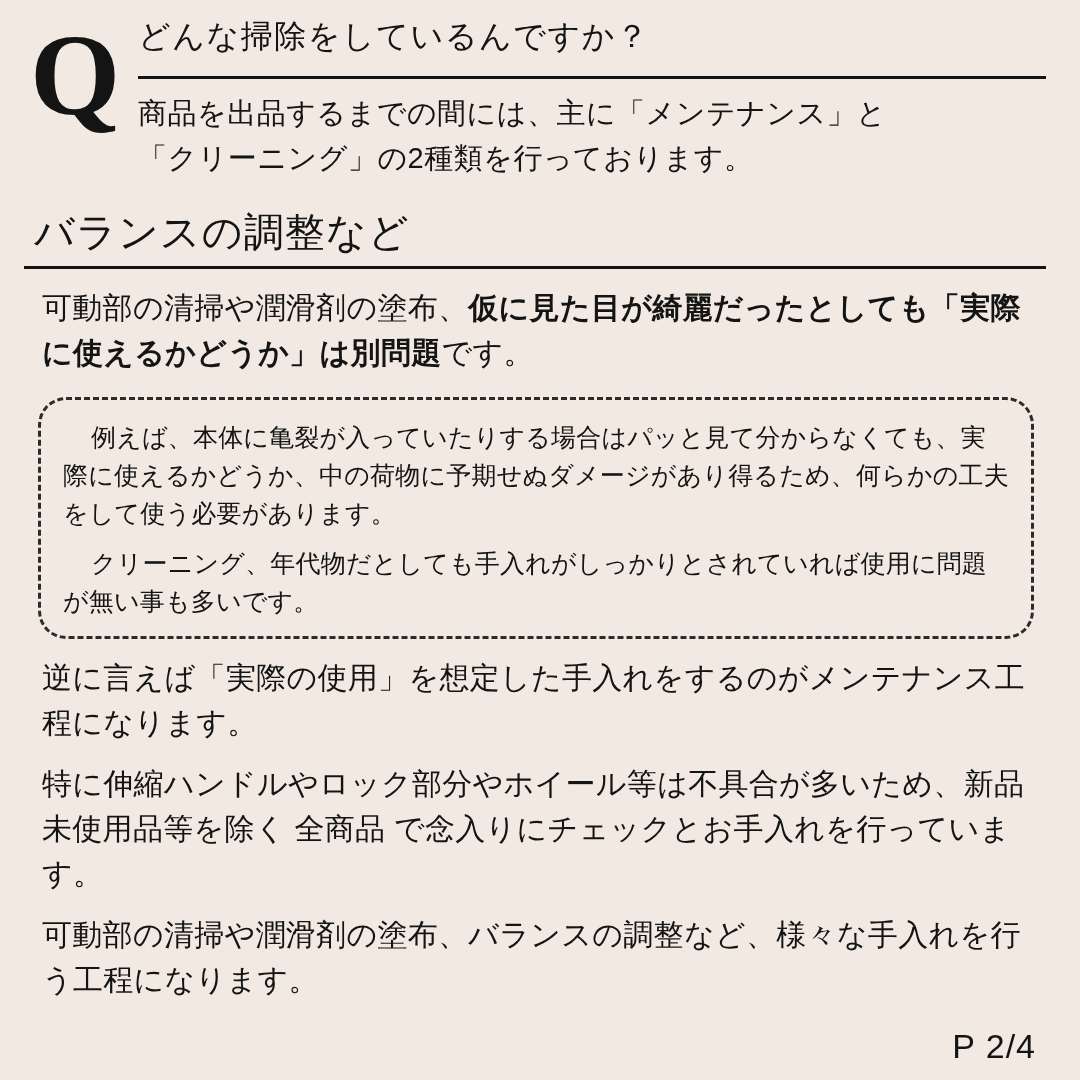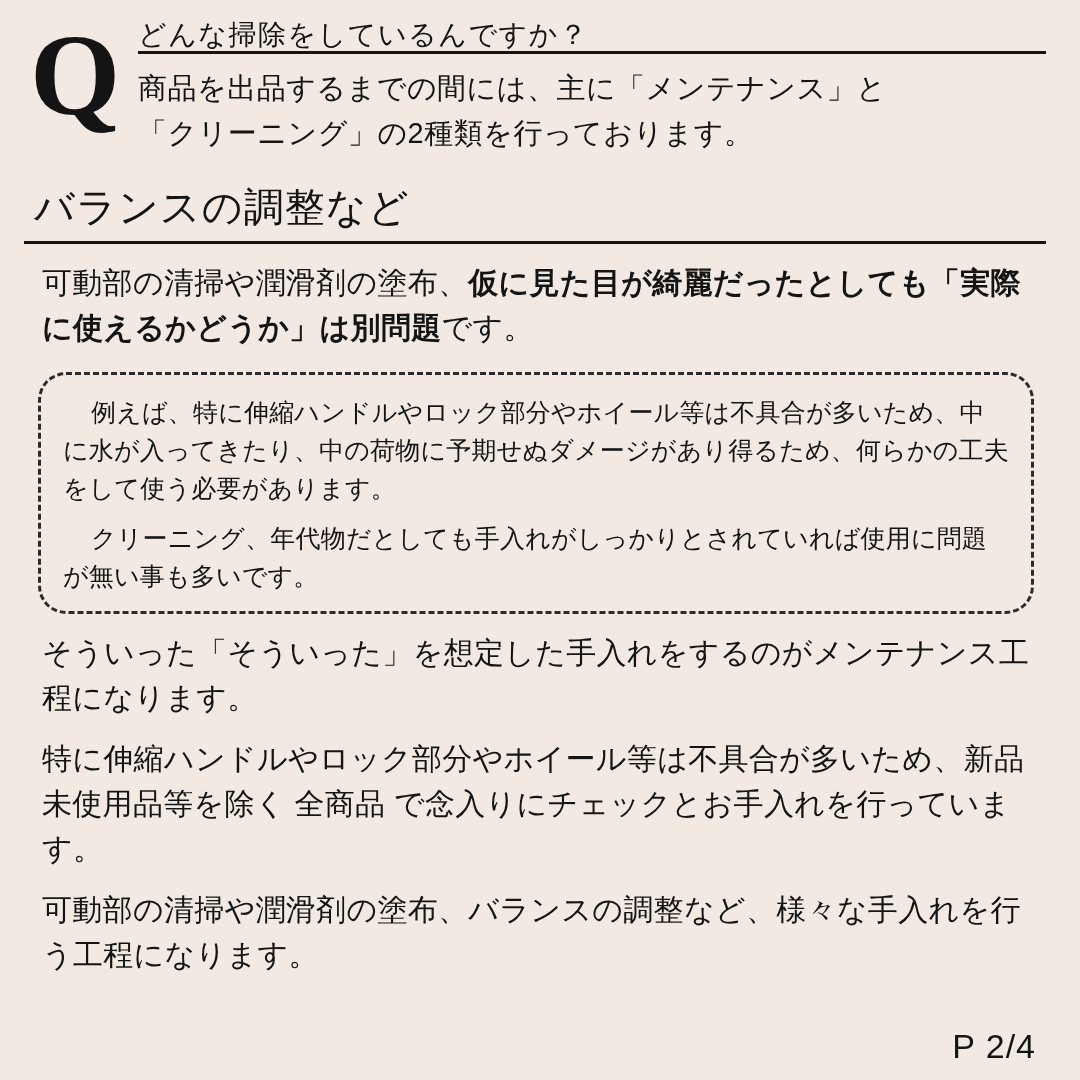--- a/index.html
+++ b/index.html
@@ -32,24 +32,24 @@
     left: 6px;
     top: 2px;
     font-family: "Liberation Serif", serif;
     font-size: 116px;
     line-height: 0.95;
     font-weight: 700;
     letter-spacing: -2px;
   }
   .q-title {
     margin-left: 114px;
-    font-size: 28px;
+    font-size: 32px;
     line-height: 1.18;
     letter-spacing: 1.5px;
-    padding-bottom: 0;
+    padding-bottom: 20px;
     border-bottom: 3px solid #141414;
     font-weight: 400;
   }
   .q-body {
     margin-left: 114px;
     margin-top: 12px;
     font-size: 29px;
     line-height: 1.55;
     letter-spacing: 0.5px;
   }
@@ -114,23 +114,23 @@
     </div>
   </div>
 
   <div class="section-head">バランスの調整など</div>
 
   <div class="para">
     <span>可動部の清掃や潤滑剤の塗布、</span><span class="b">仮に見た目が綺麗だったとしても「実際に使えるかどうか」は別問題</span><span>です。</span>
   </div>
 
   <div class="note-box">
-    <div class="note-p">例えば、特に伸縮ハンドルやロック部分やホイール等は不具合が多いため、中に水が入ってきたり、中の荷物に予期せぬダメージがあり得るため、何らかの工夫をして使う必要があります。</div>
+    <div class="note-p">例えば、本体に亀裂が入っていたりする場合はパッと見て分からなくても、実際に使えるかどうか、中の荷物に予期せぬダメージがあり得るため、何らかの工夫をして使う必要があります。</div>
     <div class="note-p">クリーニング、年代物だとしても手入れがしっかりとされていれば使用に問題が無い事も多いです。</div>
   </div>
 
-  <div class="para">そういった「そういった」を想定した手入れをするのがメンテナンス工程になります。</div>
+  <div class="para">逆に言えば「実際の使用」を想定した手入れをするのがメンテナンス工程になります。</div>
   <div class="para">特に伸縮ハンドルやロック部分やホイール等は不具合が多いため、新品未使用品等を除く 全商品 で念入りにチェックとお手入れを行っています。</div>
   <div class="para">可動部の清掃や潤滑剤の塗布、バランスの調整など、様々な手入れを行う工程になります。</div>
 
   <div class="page-num">P 2/4</div>
 
 </div>
 
 </body></html>

